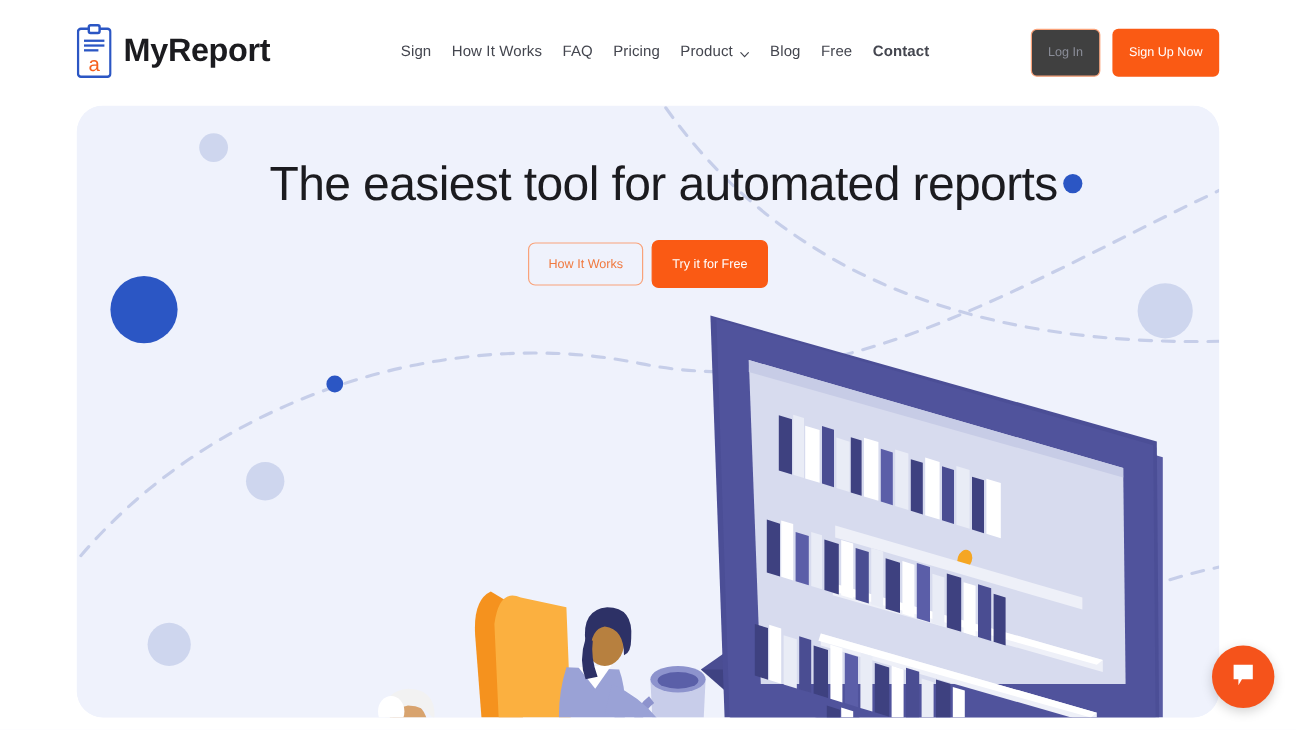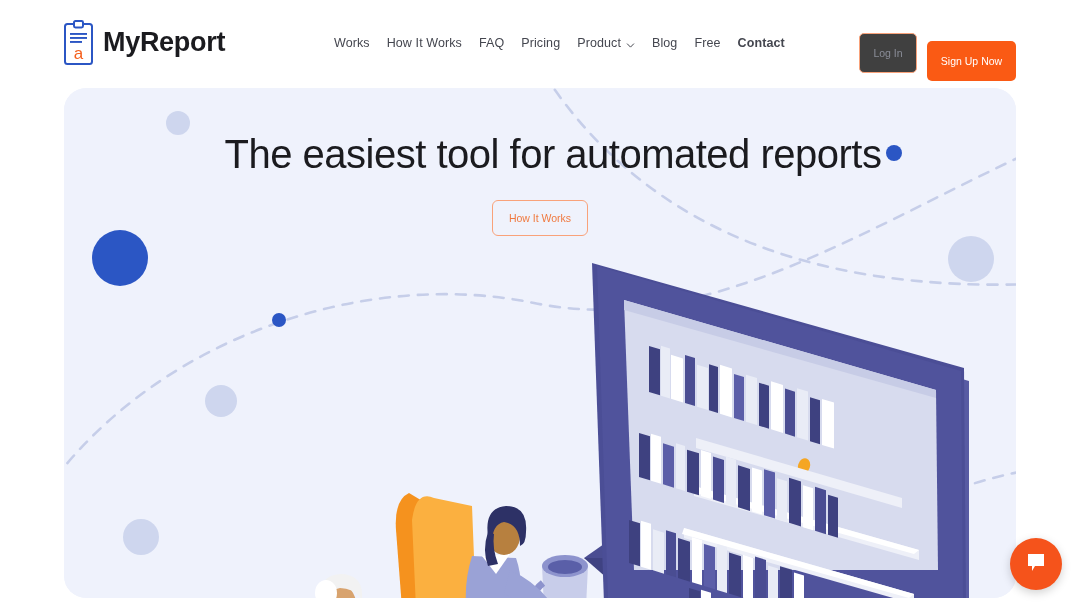--- a/index.html
+++ b/index.html
@@ -43,21 +43,20 @@
     width: 58px; height: 40px; border: 1.5px solid #f9a27a; border-radius: 5px;
     background: #404040; color: #8a8d98; font-size: 10.5px;
     display:flex; align-items:center; justify-content:center; cursor:pointer;
     font-family: "Liberation Sans", sans-serif;
   }
   .btn-signup {
     width: 89px; height: 40px; border: none; border-radius: 5px;
     background: #fa5a14; color: #ffffff; font-size: 10.5px;
     display:flex; align-items:center; justify-content:center; cursor:pointer;
     font-family: "Liberation Sans", sans-serif;
-    margin-top: 17px;
   }
 
   
   .hero {
     position: absolute; left: 64px; top: 88px; width: 952px; height: 510px;
     background: #eff2fc; border-radius: 22px; overflow: hidden;
   }
   .hero-svg { position:absolute; inset:0; width: 952px; height: 510px; display:block; }
 
   .hero-title {
@@ -101,21 +100,21 @@
           <rect x="6" y="17" width="17" height="1.9" fill="#2B56C4"></rect>
           <rect x="6" y="21" width="12" height="1.9" fill="#2B56C4"></rect>
           <text x="14.5" y="39" font-family="Liberation Sans, sans-serif" font-size="17" fill="#F5601E" text-anchor="middle">a</text>
         </svg>
       </span>
       <span class="brand-name">MyReport</span>
     </div>
 
     <nav class="nav">
       <div class="nav-item">
-        <span>Works</span>
+        <span>Sign</span>
       </div>
       <div class="nav-item">
         <span>How It Works</span>
       </div>
       <div class="nav-item">
         <span>FAQ</span>
       </div>
       <div class="nav-item">
         <span>Pricing</span>
       </div>
@@ -310,20 +309,21 @@
           <path d="M258 510 Q250 528 258 544 L268 540 Q260 526 262 512 Z" fill="#f2f2f2"></path>
           <ellipse cx="262" cy="505" rx="11" ry="13" fill="#ffffff"></ellipse>
         </g>
       </g>
     </svg>
 
     <h1 class="hero-title">The easiest tool for automated reports</h1>
 
     <div class="cta-row">
       <div class="cta cta-outline">How It Works</div>
+      <div class="cta cta-solid">Try it for Free</div>
     </div>
   </div>
 
   <div class="chat">
     <span>
       <svg width="24" height="24" viewBox="0 0 24 24">
         <path d="M4 4 H20 V16 H11 L8 21 V16 H4 Z" fill="#ffffff"></path>
       </svg>
     </span>
   </div>

